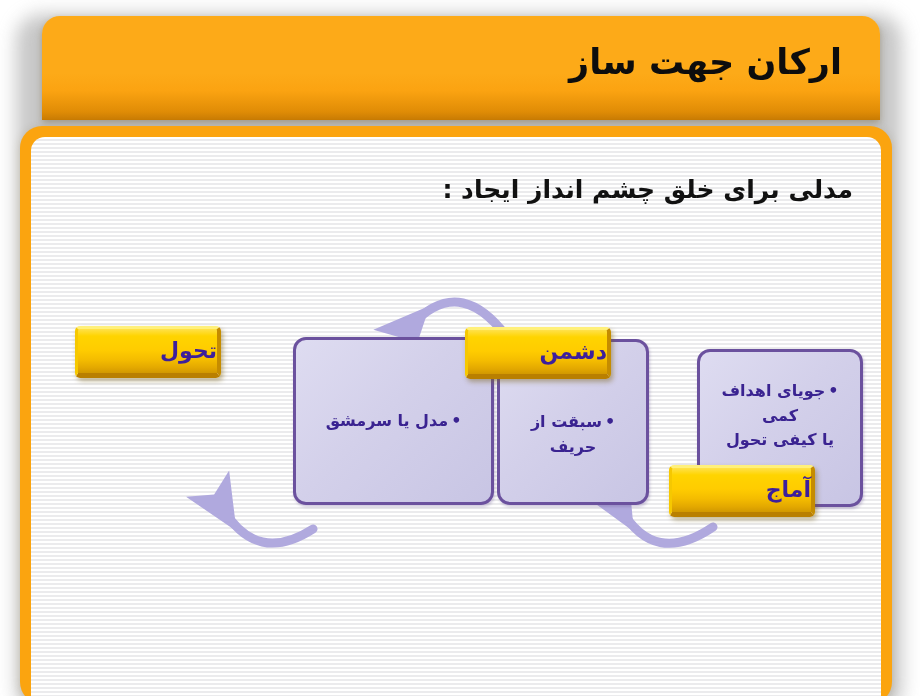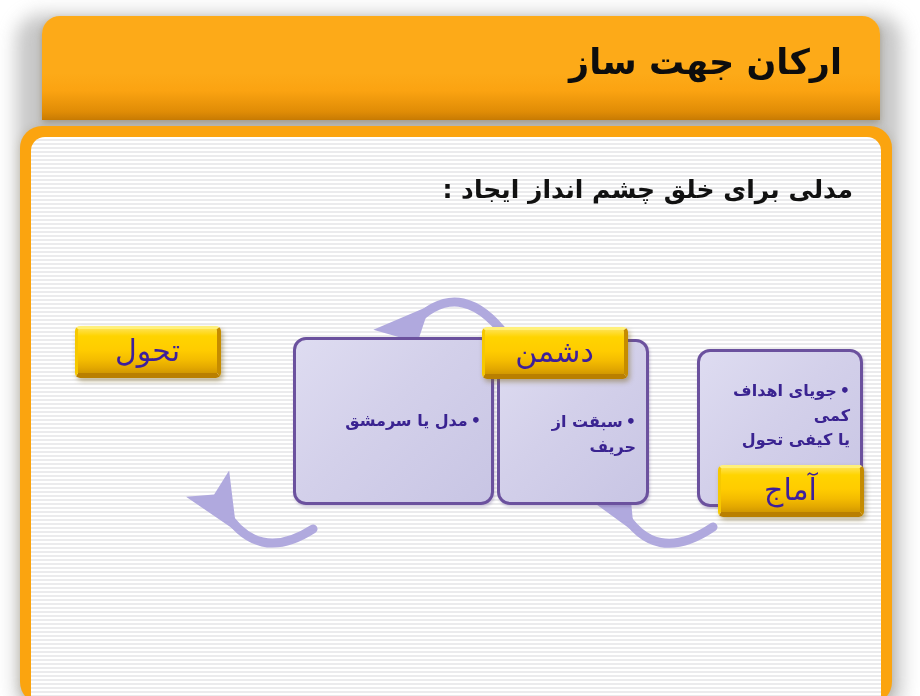--- a/index.html
+++ b/index.html
@@ -123,21 +123,21 @@
     box-shadow: 1px 2px 3px rgba(110,90,150,.33);
     box-sizing: border-box;
   }
   .pbox-text {
     position: absolute;
     right: 10px;
     left: 10px;
     top: 50%;
     transform: translateY(-50%);
     direction: rtl;
-    text-align: right;
+    text-align: center;
     color: #3a2391;
     font-size: 16px;
     font-weight: bold;
     line-height: 1.55;
   }
   .pbox-text .bullet {
     color: #3a2391;
     margin-left: 3px;
   }
 
@@ -156,25 +156,25 @@
     border-right: 4px solid #c58c00;
     border-bottom: 5px solid #b97f00;
     box-sizing: border-box;
     box-shadow: 2px 3px 5px rgba(120,95,20,.45);
   }
   .plaque-text {
     position: absolute;
     left: 0; right: 0;
     top: 50%;
     transform: translateY(-52%);
-    text-align: center;
+    text-align: right;
     direction: rtl;
     color: #3d1f9c;
-    font-size: 30px;
-    font-weight: normal;
+    font-size: 22px;
+    font-weight: bold;
   }
 </style>
 </head>
 <body>
 
 <div id="slide">
 
   <div class="card-shadow"></div>
 
   <div class="title-tab">
@@ -210,31 +210,31 @@
           <div class="pbox-text">
             <span class="bullet">•</span><span>مدل یا سرمشق</span>
           </div>
         </div>
 
         <div class="pbox" style="left:466px; top:202px; width:152px; height:166px;">
           <div class="pbox-text" style="top:58%;">
             <span class="bullet">•</span><span>سبقت از حریف</span>
           </div>
         </div>
-        <div class="plaque" style="left:451px; top:190px;">
+        <div class="plaque" style="left:434px; top:190px;">
           <div class="plaque-text">دشمن</div>
         </div>
 
         <div class="pbox" style="left:666px; top:212px; width:166px; height:158px;">
           <div class="pbox-text" style="top:42%;">
             <span class="bullet">•</span><span>جویای اهداف کمی</span><br>
             <span>یا کیفی تحول</span>
           </div>
         </div>
-        <div class="plaque" style="left:687px; top:328px;padding-left:28px;">
+        <div class="plaque" style="left:638px; top:328px;padding-left:28px;">
           <div class="plaque-text">آماج</div>
         </div>
 
       </div>
     </div>
   </div>
 
 </div>
 
 </body></html>

